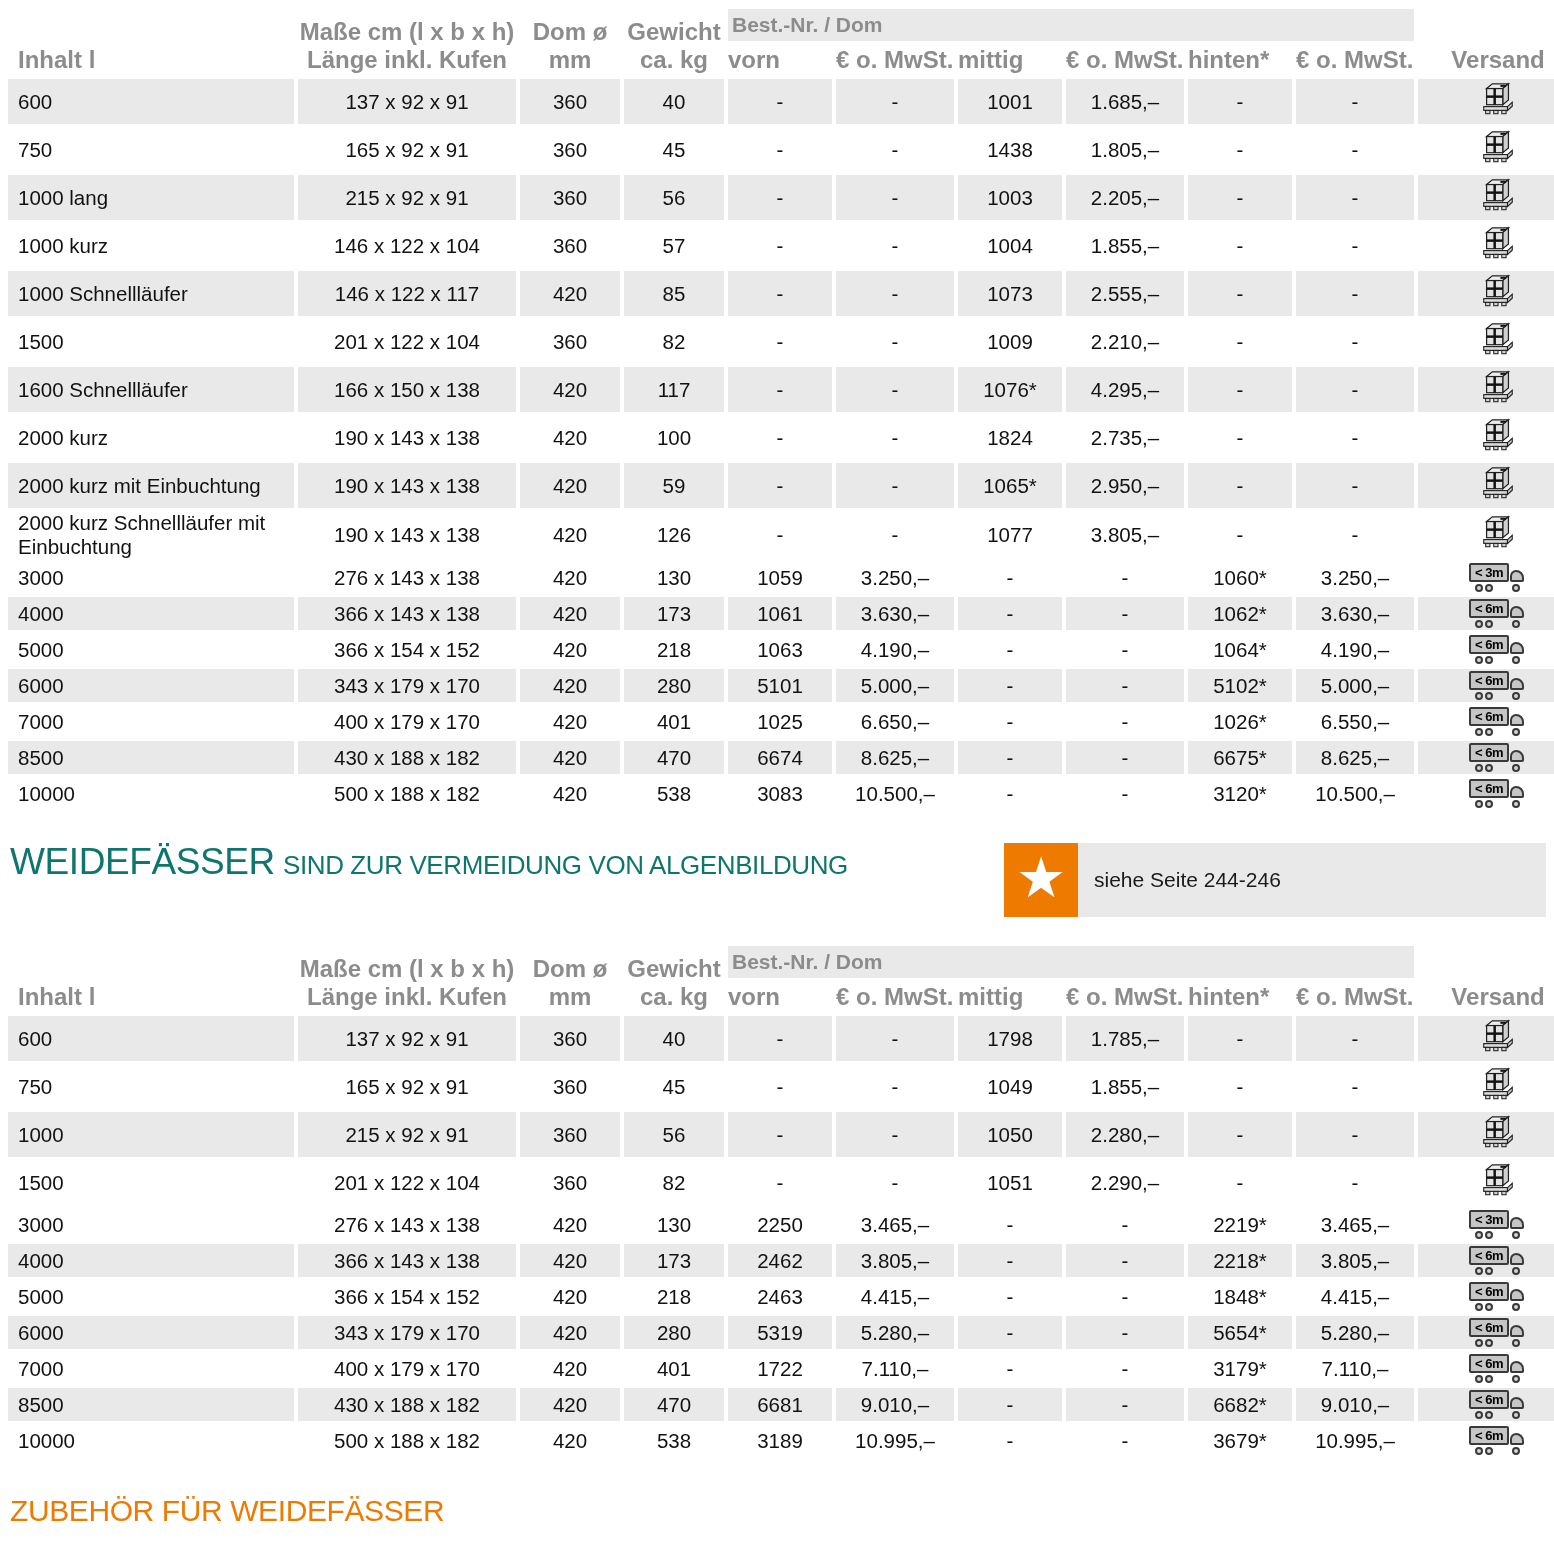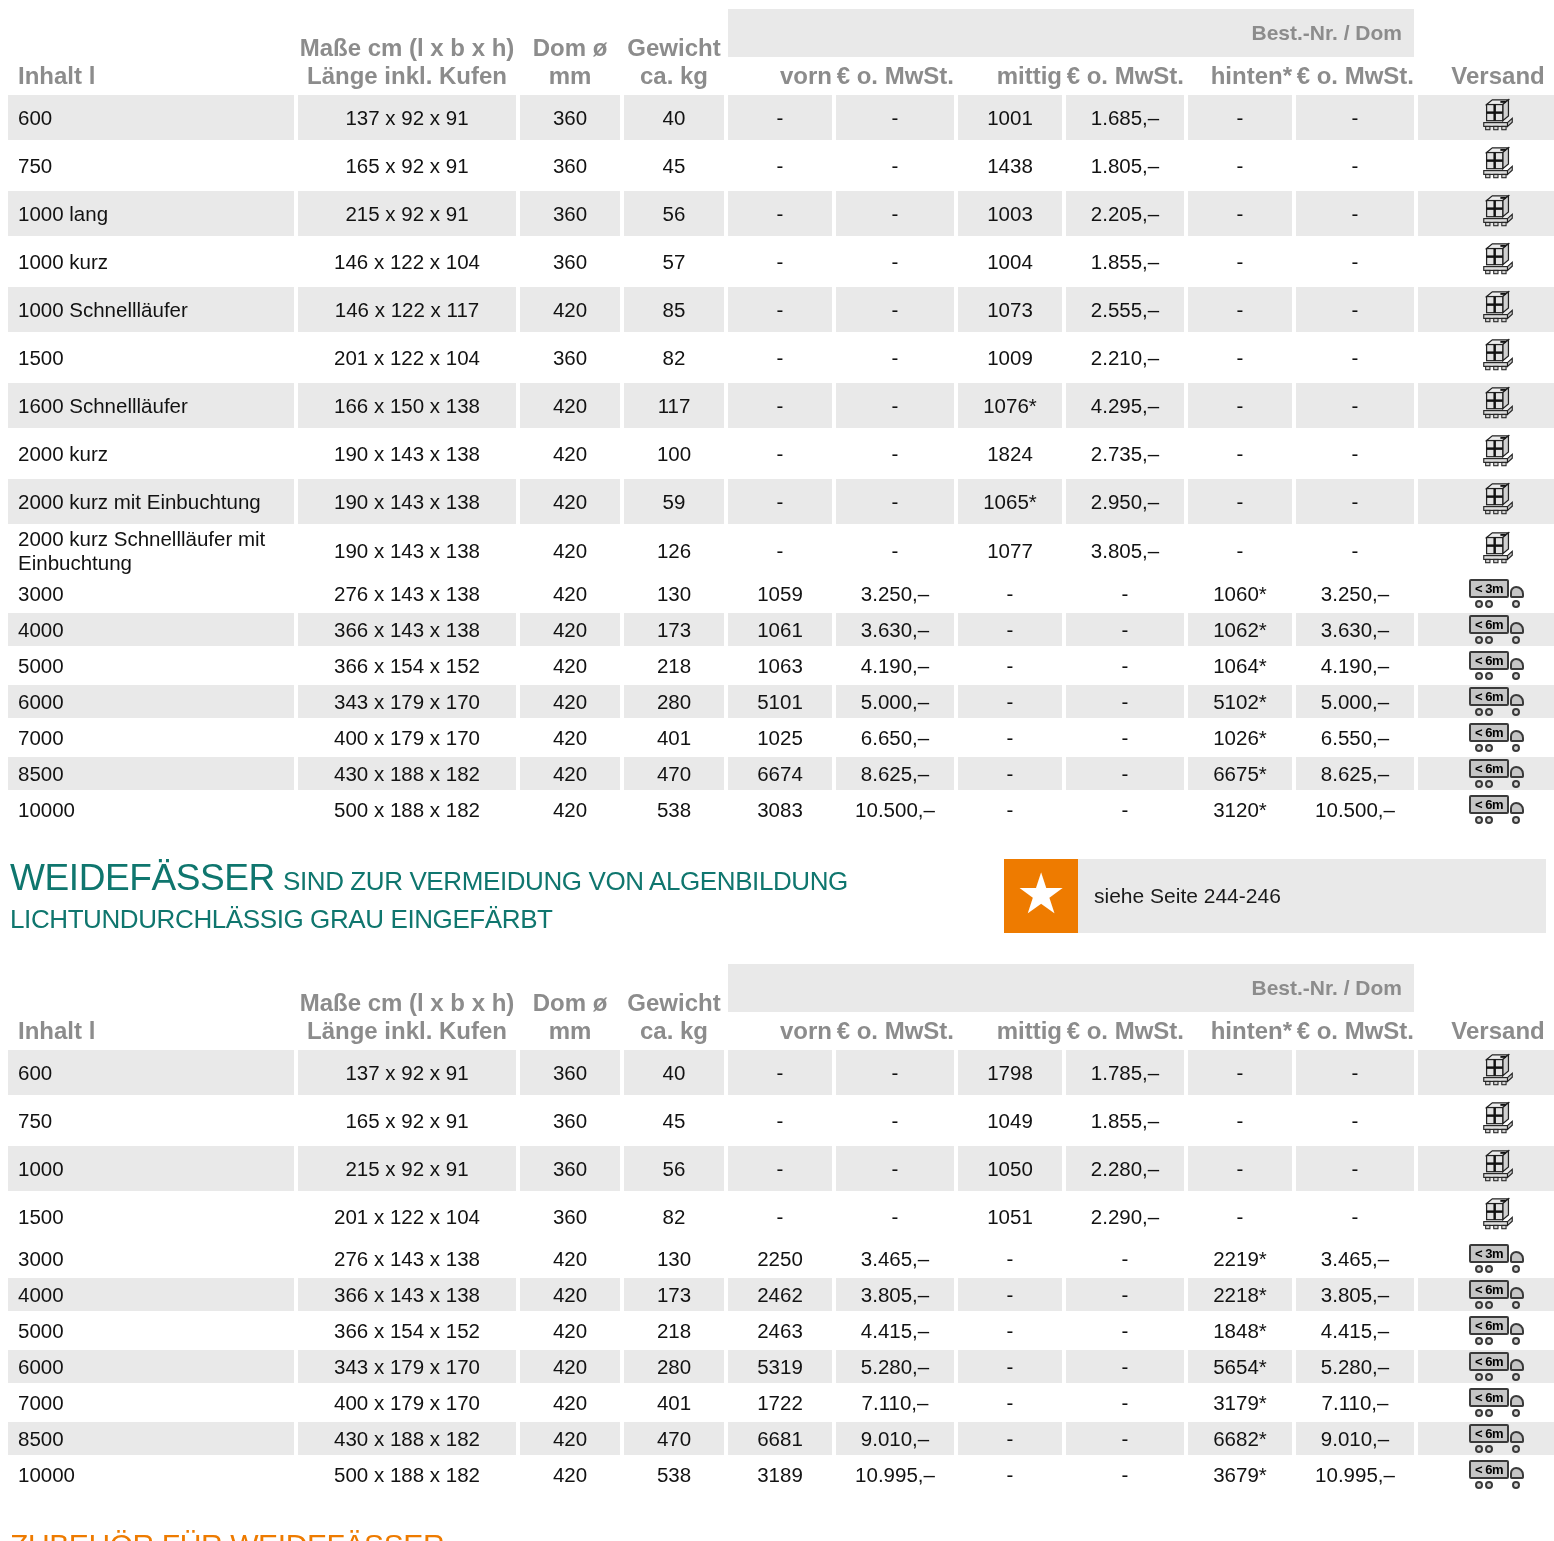--- a/index.html
+++ b/index.html
@@ -4,22 +4,22 @@
 <style>
 *{margin:0;padding:0;box-sizing:border-box}
 html,body{width:1554px;background:#fff}
 body{height:1541px;overflow:hidden;font-family:"Liberation Sans","DejaVu Sans",sans-serif;color:#121212}
 .page{padding:6px 8px 0}
 
 
 table.price{border-collapse:separate;border-spacing:4px 3px;width:calc(100% + 8px);margin:0 -4px;table-layout:fixed}
 table.price thead th{color:#8c8c8c;font-weight:bold;font-size:24px;line-height:1.15;vertical-align:bottom;padding-bottom:3px}
 table.price thead th.th-left{text-align:left;padding-left:10px}
-table.price thead th.band{background:#e9e9e9;font-size:21px;height:30px;vertical-align:middle;text-align:right;padding:12px}
-table.price thead tr.sub th{height:32px;text-align:right;vertical-align:bottom}
+table.price thead th.band{background:#e9e9e9;font-size:21px;height:30px;vertical-align:middle;text-align:left;padding:4px}
+table.price thead tr.sub th{height:32px;text-align:left;vertical-align:bottom}
 table.price tbody td{font-size:20.5px;text-align:center;height:33px;vertical-align:middle;background:#fff}
 table.price tbody td.c-inhalt{text-align:left;padding-left:10px;line-height:1.15}
 table.price tbody tr.shaded td{background:#e9e9e9}
 table.price td.c-versand{padding:1px 0}
 
 
 .truck{position:relative;display:inline-block;width:58px;height:31px;vertical-align:middle}
 .t-body{position:absolute;left:0;top:1px;width:40px;height:19px;background:#c6c6c6;border:2px solid #3a3a3a;border-radius:2px;display:flex;align-items:center;justify-content:center}
 .t-label{font-size:13px;font-weight:bold;color:#000;letter-spacing:-0.5px;white-space:nowrap}
 .t-cab{position:absolute;left:41px;top:8px;width:14px;height:12px;background:#c6c6c6;border:2px solid #3a3a3a;border-radius:7px 9px 2px 2px}
@@ -434,21 +434,20 @@
           <td class="c-versand"><span class="truck"><span class="t-body">
                 <span class="t-label">&lt; 6m</span>
               </span><span class="t-cab"></span><span class="t-wheel" style="left: 6px;"></span><span class="t-wheel" style="left: 16px;"></span><span class="t-wheel" style="left: 43px;"></span></span></td>
         </tr>
       </tbody>
   </table>
 
   <div class="mid-row">
     <div class="mid-headings">
       <div class="h-line1"><span class="h-big">WEIDEFÄSSER</span>&nbsp;&nbsp;<span class="h-small">SIND ZUR VERMEIDUNG VON ALGENBILDUNG</span></div>
-      <div class="h-line2 h-small">LICHTUNDURCHLÄSSIG GRAU EINGEFÄRBT</div>
     </div>
     <div class="star-note">
       <div class="star-sq">
           <span class="star-glyph">★</span>
         </div>
       <div class="note-box">
         <div>siehe Seite 244-246</div>
       </div>
     </div>
   </div>

